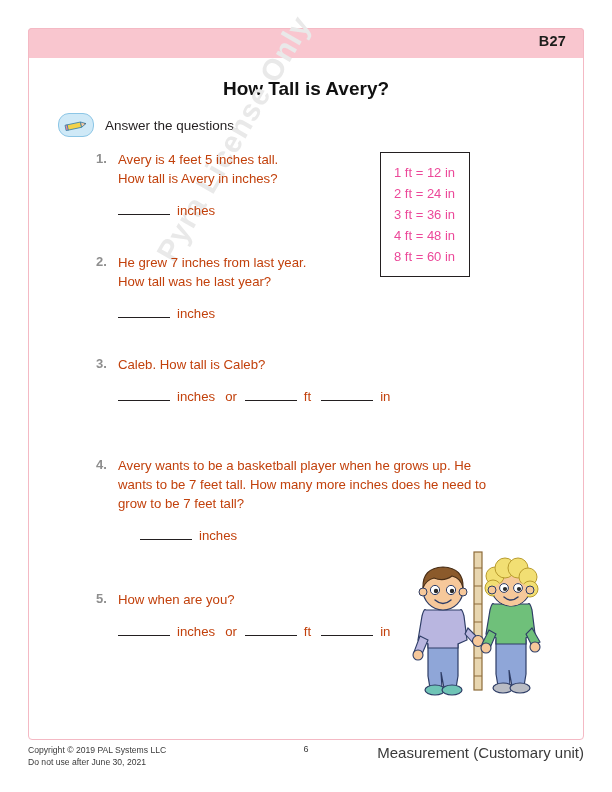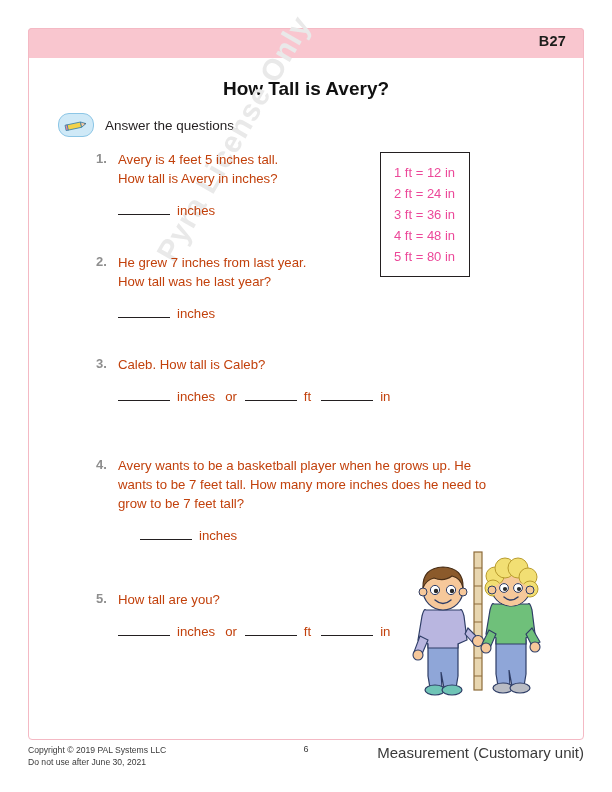--- a/index.html
+++ b/index.html
@@ -202,21 +202,21 @@
       </svg>
     </span>
     <span class="directions-text">Answer the questions.</span>
   </div>
 
   <div class="conv-box">
     <div class="conv-row">1 ft = 12 in</div>
     <div class="conv-row">2 ft = 24 in</div>
     <div class="conv-row">3 ft = 36 in</div>
     <div class="conv-row">4 ft = 48 in</div>
-    <div class="conv-row">5 ft = 80 in</div>
+    <div class="conv-row">8 ft = 60 in</div>
   </div>
 
   <div class="watermark">Pyra License Only</div>
 
   <div class="q" style="left:96px; top:150px; width:270px;">
     <div class="q-num">1.</div>
     <div class="q-body">
       <div class="q-line">Avery is 4 feet 5 inches tall.</div>
       <div class="q-line">How tall is Avery in inches?</div>
       <div class="answer-row">
@@ -263,21 +263,21 @@
       <div class="answer-row answer-indent">
         <span class="blank w1"></span>
         <span class="unit">inches</span>
       </div>
     </div>
   </div>
 
   <div class="q" style="left:96px; top:590px; width:320px;">
     <div class="q-num">5.</div>
     <div class="q-body">
-      <div class="q-line">How tall are you?</div>
+      <div class="q-line">How when are you?</div>
       <div class="answer-row">
         <span class="blank w1"></span>
         <span class="unit">inches</span>
         <span class="or">or</span>
         <span class="blank w2"></span>
         <span class="unit">ft</span>
         <span class="blank w2" style="margin-left:8px;"></span>
         <span class="unit">in</span>
       </div>
     </div>

